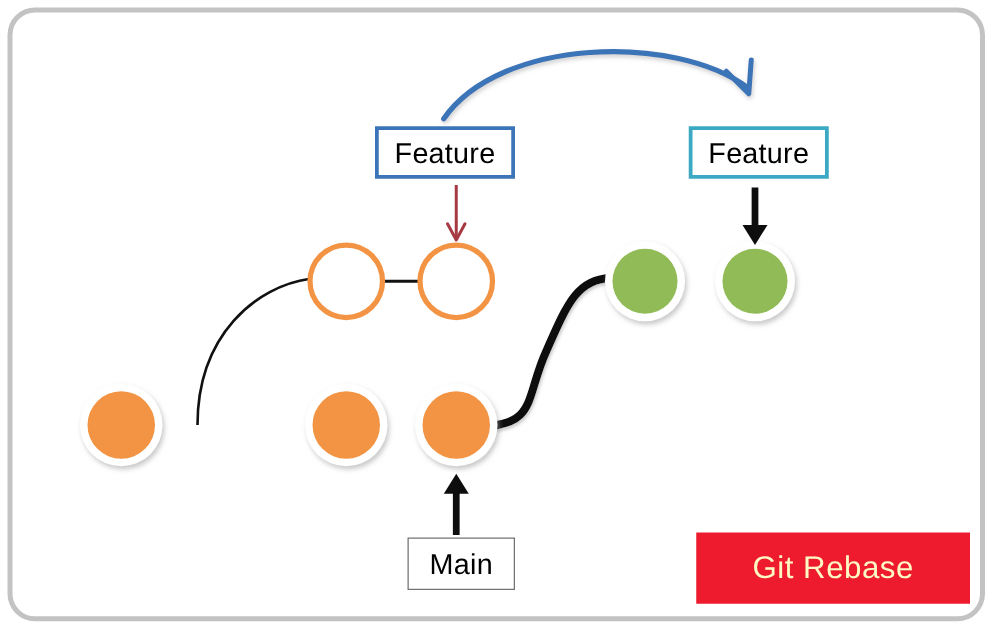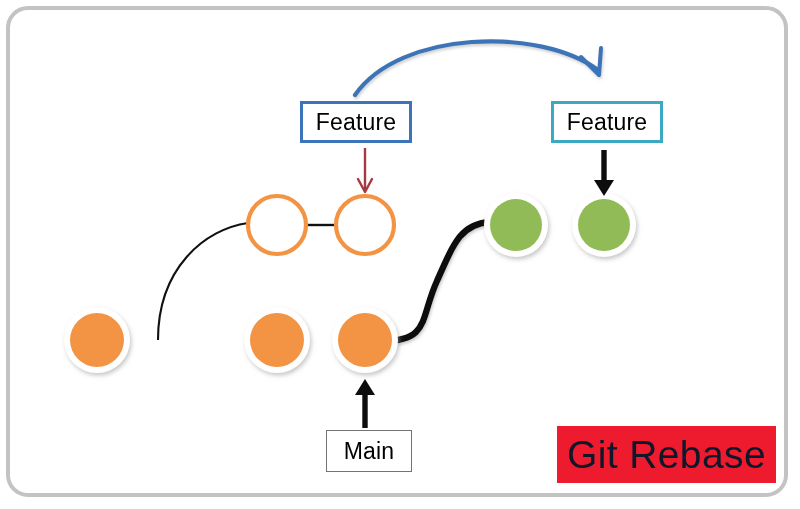--- a/index.html
+++ b/index.html
@@ -64,22 +64,22 @@
   }
   
   .banner {
     position: absolute;
     left: 557px; top: 426px;
     width: 219px; height: 57px;
     background: #ee1b2e;
     display: flex;
     align-items: center;
     justify-content: center;
-    color: #0f172a;
-    font-size: 39px;
+    color: #fef9c3;
+    font-size: 25px;
     letter-spacing: 0.4px;
   }
 </style>
 </head>
 <body>
 
 <div id="canvas">
 
   <div class="frame"></div>
 

